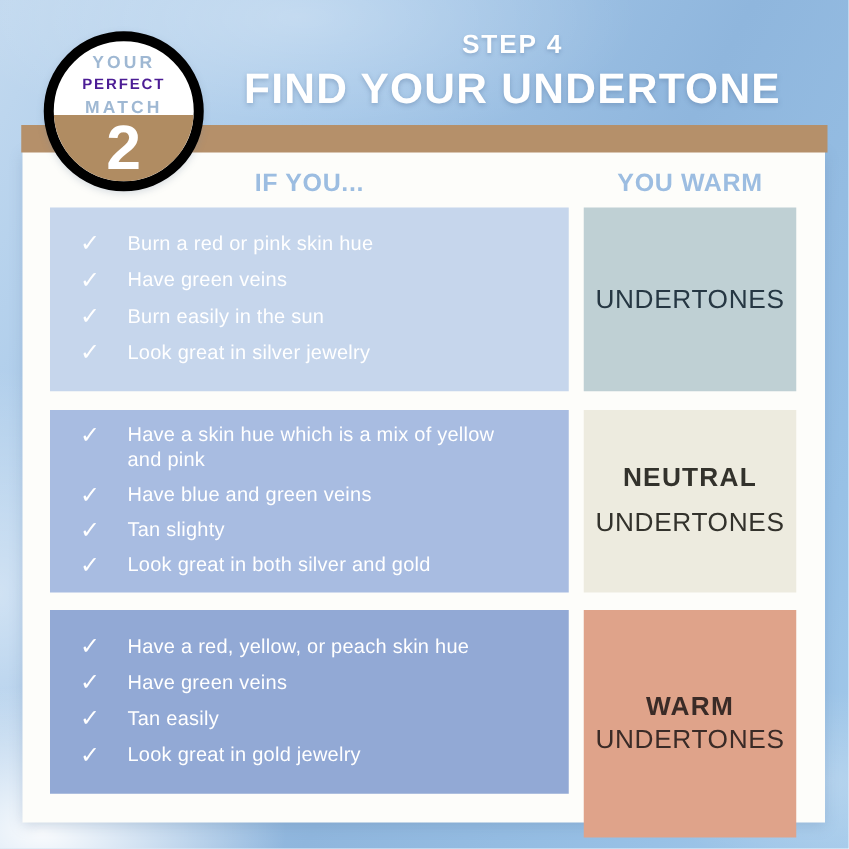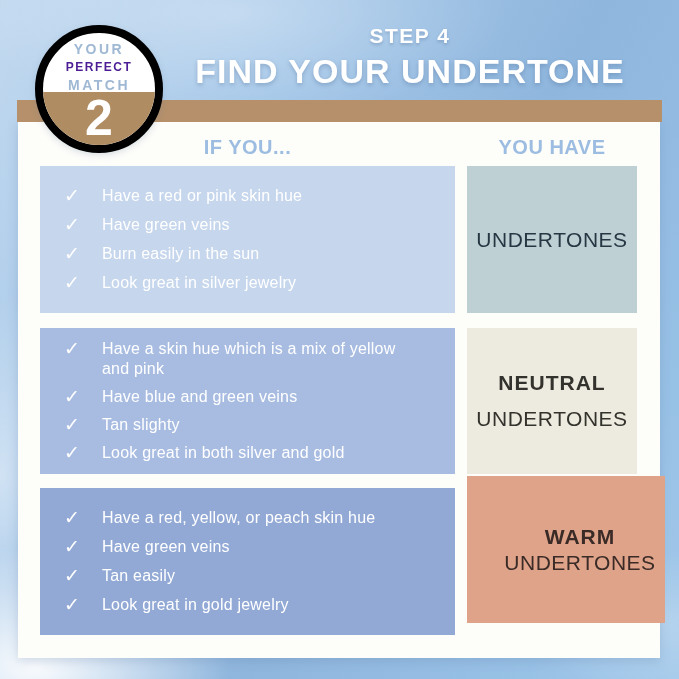--- a/index.html
+++ b/index.html
@@ -57,21 +57,21 @@
   }
   .item-text {
     font-size:16px; line-height:20px; max-width:315px; letter-spacing:0.2px;
   }
   .result {
     position:absolute; left:449px; width:170px; text-align:center;
     display:flex; flex-direction:column; justify-content:center; gap:2px;
   }
   .result.res1 { top:45px;  height:147px; background:#bfd0d4; color:#263743; }
   .result.res2 { top:207px; height:146px; background:#edebdf; color:#33322c;gap:12px; }
-  .result.res3 { top:355px; height:147px; background:#dfa38a; color:#3a2b27;padding-left:28px; }
+  .result.res3 { top:367px; height:182px; background:#dfa38a; color:#3a2b27; }
   .res-line1 { font-size:21px; font-weight:700; letter-spacing:1px; }
   .res-line2 { font-size:21px; letter-spacing:0.5px; }
   .badge {
     position:absolute; left:35px; top:25px; width:128px; height:128px;
     box-sizing:border-box; border:8px solid #000000; border-radius:50%;
     background:#fff; overflow:hidden; z-index:3;
     box-shadow:0 2px 6px rgba(110,130,160,0.25);
   }
   .badge-brown {
     position:absolute; left:0; top:53%; width:100%; height:47%;
@@ -103,26 +103,26 @@
 
 <div class="header">
   <div class="step-label">STEP 4</div>
   <div class="page-title">FIND YOUR UNDERTONE</div>
 </div>
 
 <div class="accent-bar"></div>
 
 <div class="card">
   <div class="col-head left">IF YOU...</div>
-  <div class="col-head right">YOU HAVE</div>
+  <div class="col-head right">YOU WARM</div>
 
   <div class="row-panel r1">
     <div class="item">
       <span class="check">✓</span>
-      <span class="item-text">Have a red or pink skin hue</span>
+      <span class="item-text">Burn a red or pink skin hue</span>
     </div>
     <div class="item">
       <span class="check">✓</span>
       <span class="item-text">Have green veins</span>
     </div>
     <div class="item">
       <span class="check">✓</span>
       <span class="item-text">Burn easily in the sun</span>
     </div>
     <div class="item">

